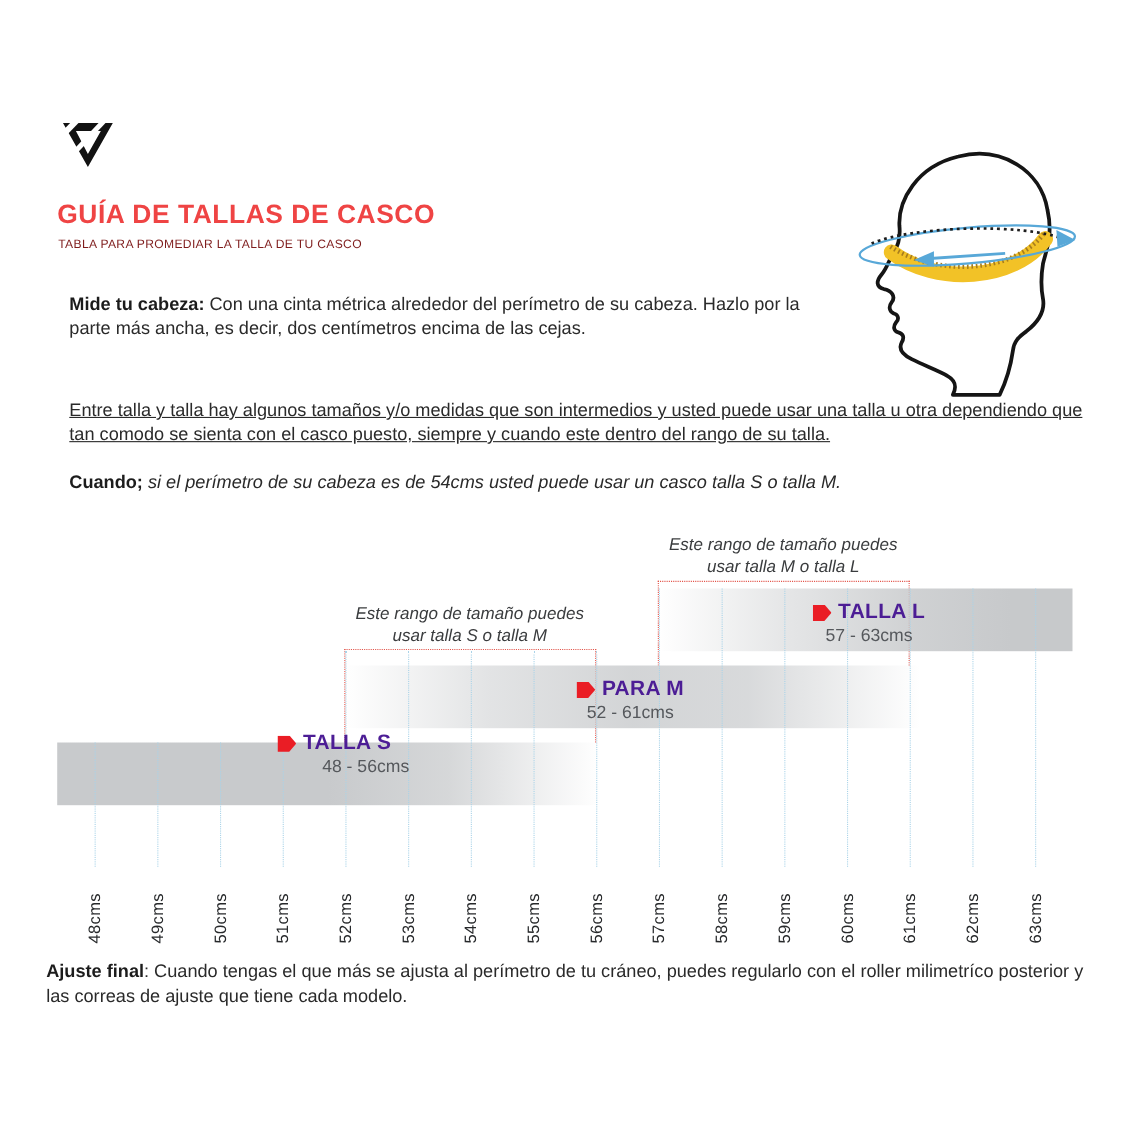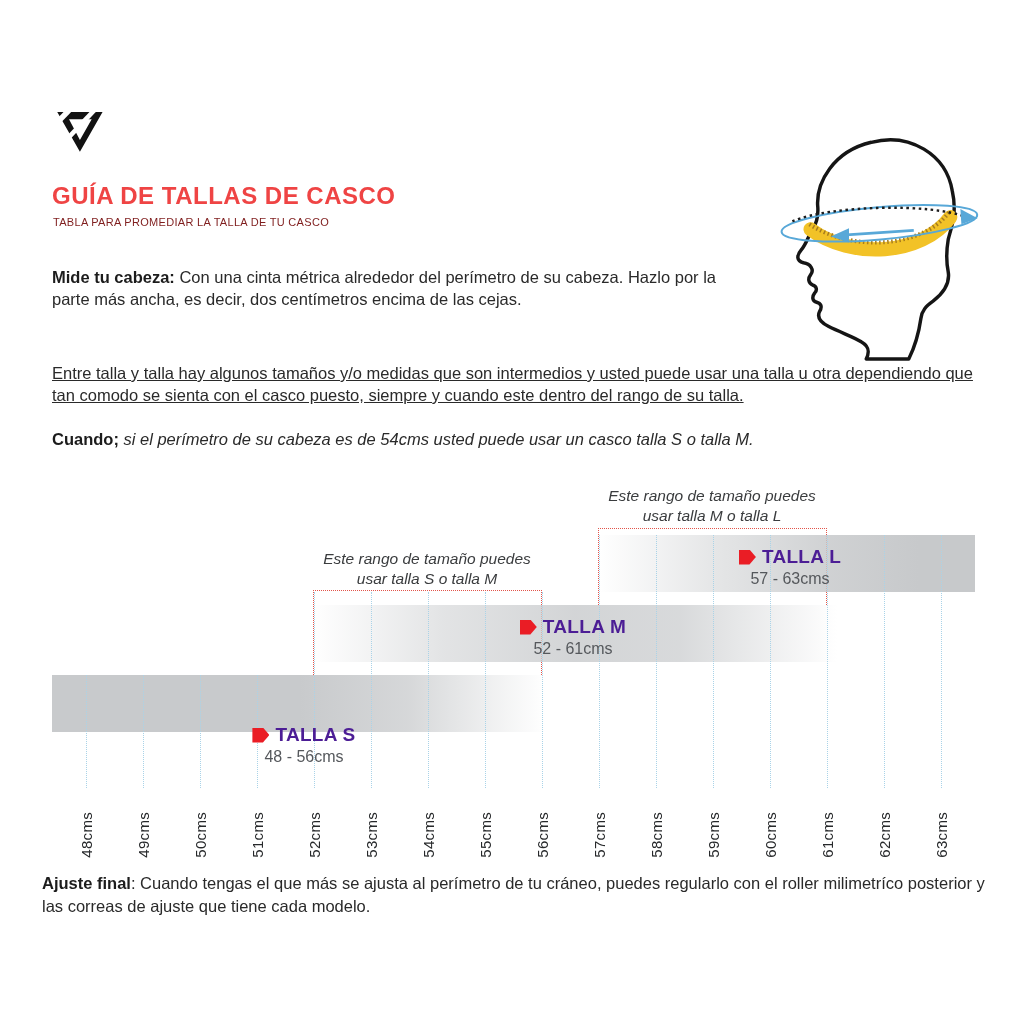--- a/index.html
+++ b/index.html
@@ -11,21 +11,21 @@
 
   
   #logo { left:50px; top:104px; width:58px; height:52px; }
   #title { left:52px; top:182px; font-size:24px; font-weight:bold; letter-spacing:.5px; color:#ef4444; }
   #subtitle { left:53px; top:216px; font-size:11px; letter-spacing:.3px; color:#7f1d1d; }
 
   
   #head-fig { left:770px; top:118px; width:238px; height:248px; }
 
   
-  .para { line-height:22px; font-size:16.5px; color:#2a2a2a; }
+  .para { line-height:22px; font-size:16.5px; color:#2a2a2a;margin-left:11px; }
   .bold { font-weight:bold; color:#1c1c1c; }
   #p-measure { left:52px; top:266px; width:706px; }
   #p-choose  { left:52px; top:330px; width:750px; text-align:justify; }
   #p-between { left:52px; top:362px; width:948px;text-decoration:underline; }
   #p-example { left:52px; top:428px; width:900px; }
   #p-example .it { font-style:italic; }
 
   
   .annotation { font-style:italic; font-size:15.5px; color:#3a3c3e; text-align:center; line-height:20px; }
   #annot-ml { left:562px; top:486px; width:300px; }
@@ -43,21 +43,21 @@
   #bar-s { left:52px; top:675px; width:494px;
     background:linear-gradient(to right, #c8cacc 0%, #c8cacc 50%, rgba(200,202,204,.75) 72%, rgba(200,202,204,.25) 90%, rgba(200,202,204,0) 100%); }
 
   .bar-label { width:136px; text-align:center; z-index:5; }
   .bar-name-row { display:flex; align-items:center; justify-content:center; gap:6px; }
   .tag { width:17px; height:15px; background:#ea1d25; clip-path:polygon(0 0,62% 0,100% 50%,62% 100%,0 100%); }
   .bar-name { font-size:19px; font-weight:bold; color:#4c1d95; letter-spacing:.3px; }
   .bar-range { font-size:16px; color:#55585c; margin-top:2px; }
   #label-l { left:722px; top:546px; }
   #label-m { left:505px; top:616px; }
-  #label-s { left:236px; top:724px; }
+  #label-s { left:236px; top:665px;text-align:right; }
 
   .grid-v { position:absolute; width:0; border-left:1px dotted #a9d3e8; z-index:2; }
   .tick { position:absolute; width:22px; height:66px; top:792px; display:flex; align-items:flex-end; justify-content:center; }
   .tick span { writing-mode:vertical-rl; transform:rotate(180deg); font-size:15px; color:#27292b; letter-spacing:.3px; white-space:nowrap; }
 
   
   #footer { left:42px; top:872px; width:958px; line-height:22.5px; font-size:16.5px; color:#2a2a2a; }
 </style>
 </head>
 <body>
@@ -137,21 +137,21 @@
   <div id="label-l" class="abs bar-label">
     <div class="bar-name-row">
       <span class="tag"></span>
       <span class="bar-name">TALLA L</span>
     </div>
     <div class="bar-range">57 - 63cms</div>
   </div>
   <div id="label-m" class="abs bar-label">
     <div class="bar-name-row">
       <span class="tag"></span>
-      <span class="bar-name">TALLA M</span>
+      <span class="bar-name">PARA M</span>
     </div>
     <div class="bar-range">52 - 61cms</div>
   </div>
   <div id="label-s" class="abs bar-label">
     <div class="bar-name-row">
       <span class="tag"></span>
       <span class="bar-name">TALLA S</span>
     </div>
     <div class="bar-range">48 - 56cms</div>
   </div>

